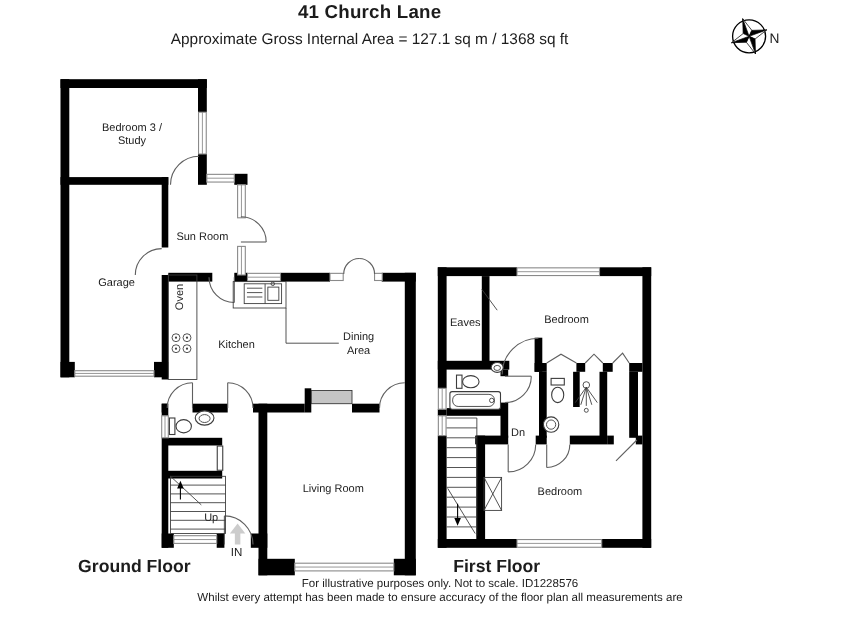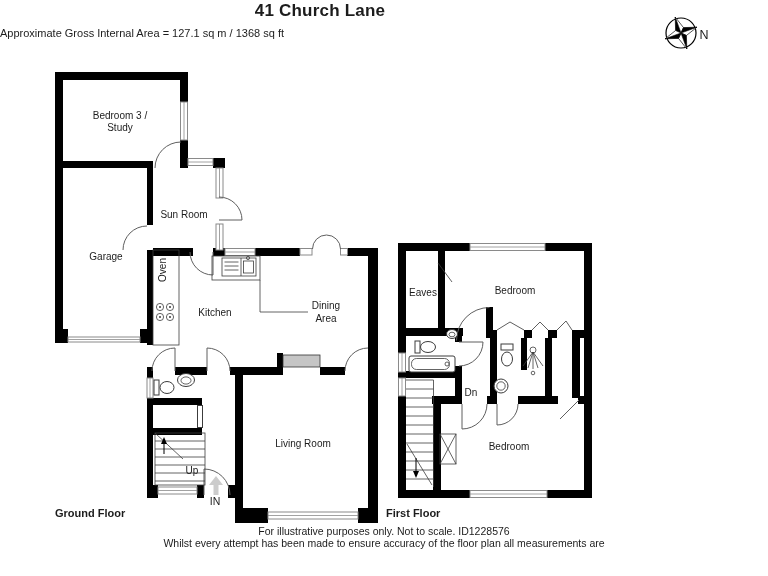--- a/index.html
+++ b/index.html
@@ -1,24 +1,24 @@
 <!DOCTYPE html>
 <html style="--wall: #000000; --window-line: #8a8a8a; --door-arc: #5f5f5f; --fixture-line: #3c3c3c; --fireplace-fill: #c5c5c5; --entry-arrow: #cccccc;"><head>
 <meta charset="utf-8">
 <style>
   html,body{margin:0;padding:0;background:#ffffff;}
   #page{position:relative;width:768px;height:576px;background:#fff;overflow:hidden;
         font-family:"Liberation Sans",sans-serif;color:#1c1c1c;}
-  .abs{position:absolute;}
+  .abs{position:absolute;margin-left:16px;}
   #title{left:0;top:1px;width:640px;text-align:center;font-size:17px;font-weight:bold;letter-spacing:.2px;}
-  #sub1{left:0;top:27px;width:640px;text-align:left;font-size:11px;}
+  #sub1{left:0;top:27px;width:640px;text-align:center;font-size:14px;}
   #sub2{left:0;top:40px;width:640px;text-align:center;font-size:11.5px;}
-  .floorlabel{font-size:11px;font-weight:bold;}
+  .floorlabel{font-size:16px;font-weight:bold;}
   #gf-label{left:55px;top:507px;}
-  #ff-label{left:386px;top:507px;}
+  #ff-label{left:396px;top:507px;}
   .footer-line{left:0;width:768px;text-align:center;font-size:10.5px;}
   #f1{top:525px}#f2{top:537px}#f3{top:549px}#f4{top:561px}
   svg{position:absolute;left:0;top:0;}
   .wall{fill:var(--wall);}
   .win{fill:#ffffff;stroke:var(--window-line);stroke-width:1;}
   .wline{stroke:var(--window-line);stroke-width:.8;}
   .arc{fill:none;stroke:var(--door-arc);stroke-width:1;}
   .leaf{stroke:var(--door-arc);stroke-width:1;}
   .fix{fill:#ffffff;stroke:var(--fixture-line);stroke-width:1;}
   .thin{fill:none;stroke:var(--fixture-line);stroke-width:.8;}

